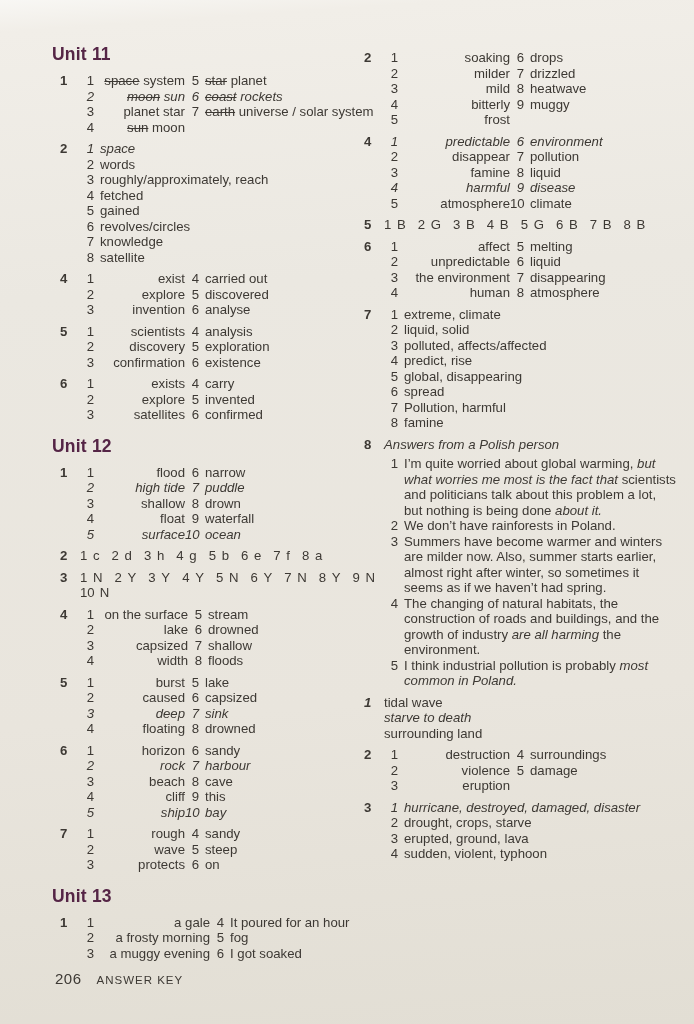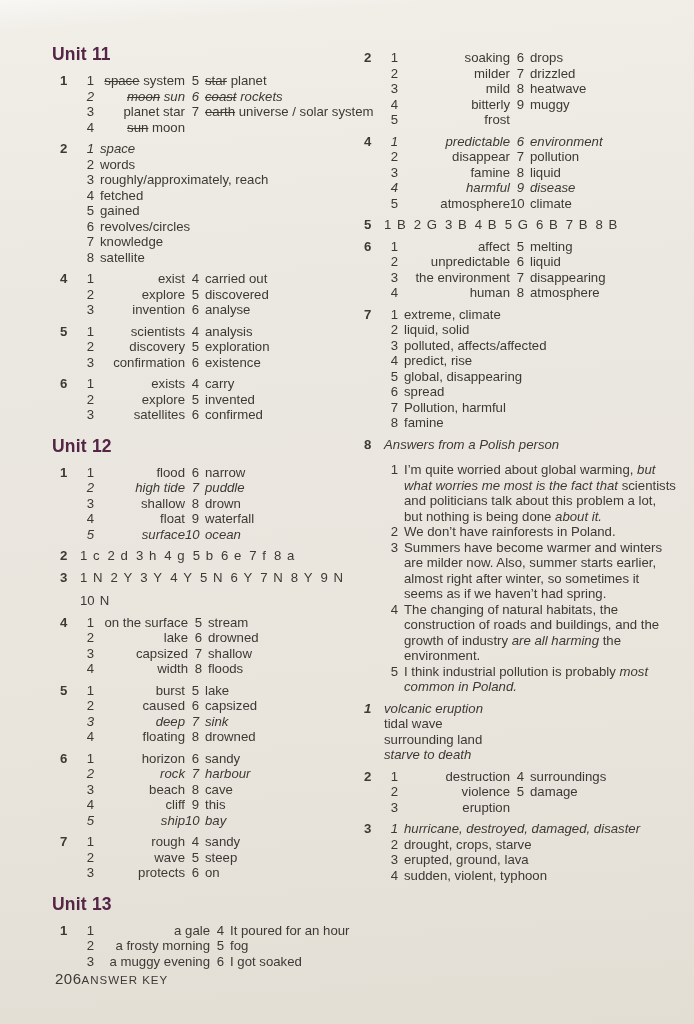--- a/index.html
+++ b/index.html
@@ -21,28 +21,28 @@
   .body.pairs{display:flex;}
   .sub{min-width:0;}
   .sub.a{flex:none;}
   .sub.b{flex:1;}
   .sub.a .txt{white-space:nowrap;text-align:right;}
   .item{display:flex;align-items:flex-start;}
   .n{flex:none;width:14px;text-align:right;margin-right:6px;}
   .txt{flex:1;min-width:0;}
   .it{font-style:italic;}
   .strike{text-decoration:line-through;text-decoration-thickness:1px;}
-  .body.inline{display:flex;flex-wrap:wrap;column-gap:12px;row-gap:0;gap:8px;}
+  .body.inline{display:flex;flex-wrap:wrap;column-gap:12px;row-gap:0;}
   .pair{white-space:nowrap;}
   .pair .pn{display:inline-block;min-width:8px;margin-right:5px;}
-  .lead{margin-bottom:10px;}
+  .lead{margin-bottom:4px;}
   .phrase{white-space:nowrap;}
   .footer{position:absolute;left:55px;top:971px;display:flex;align-items:baseline;color:var(--c-text,#3d3934);}
   .pagenum{font-size:15px;letter-spacing:.5px;}
-  .footlabel{font-size:11.5px;letter-spacing:1px;}
+  .footlabel{font-size:11.5px;letter-spacing:1px;margin-left:15px;}
 </style>
 </head>
 <body>
 
 <div class="page">
   <div class="col col-left" id="col-left">
       <h2 class="unit">Unit 11</h2>
       <div class="ex">
         <span class="exnum">1</span>
         <div class="body pairs">
@@ -701,24 +701,23 @@
           </div>
           <div class="item">
             <span class="n">5</span>
             <span class="txt"><span>I think industrial pollution is probably </span><span class="it">most common in Poland.</span></span>
           </div>
         </div>
       </div>
       <div class="ex">
         <span class="exnum it">1</span>
         <div class="body phrases">
-          <div class="phrase it">volcanic eruption</div>
           <div class="phrase">tidal wave</div>
+          <div class="phrase it">starve to death</div>
           <div class="phrase">surrounding land</div>
-          <div class="phrase it">starve to death</div>
         </div>
       </div>
       <div class="ex">
         <span class="exnum">2</span>
         <div class="body pairs">
           <div class="sub a" style="width: 126px;">
             <div class="item">
               <span class="n">1</span>
               <span class="txt"><span>destruction</span></span>
             </div>

